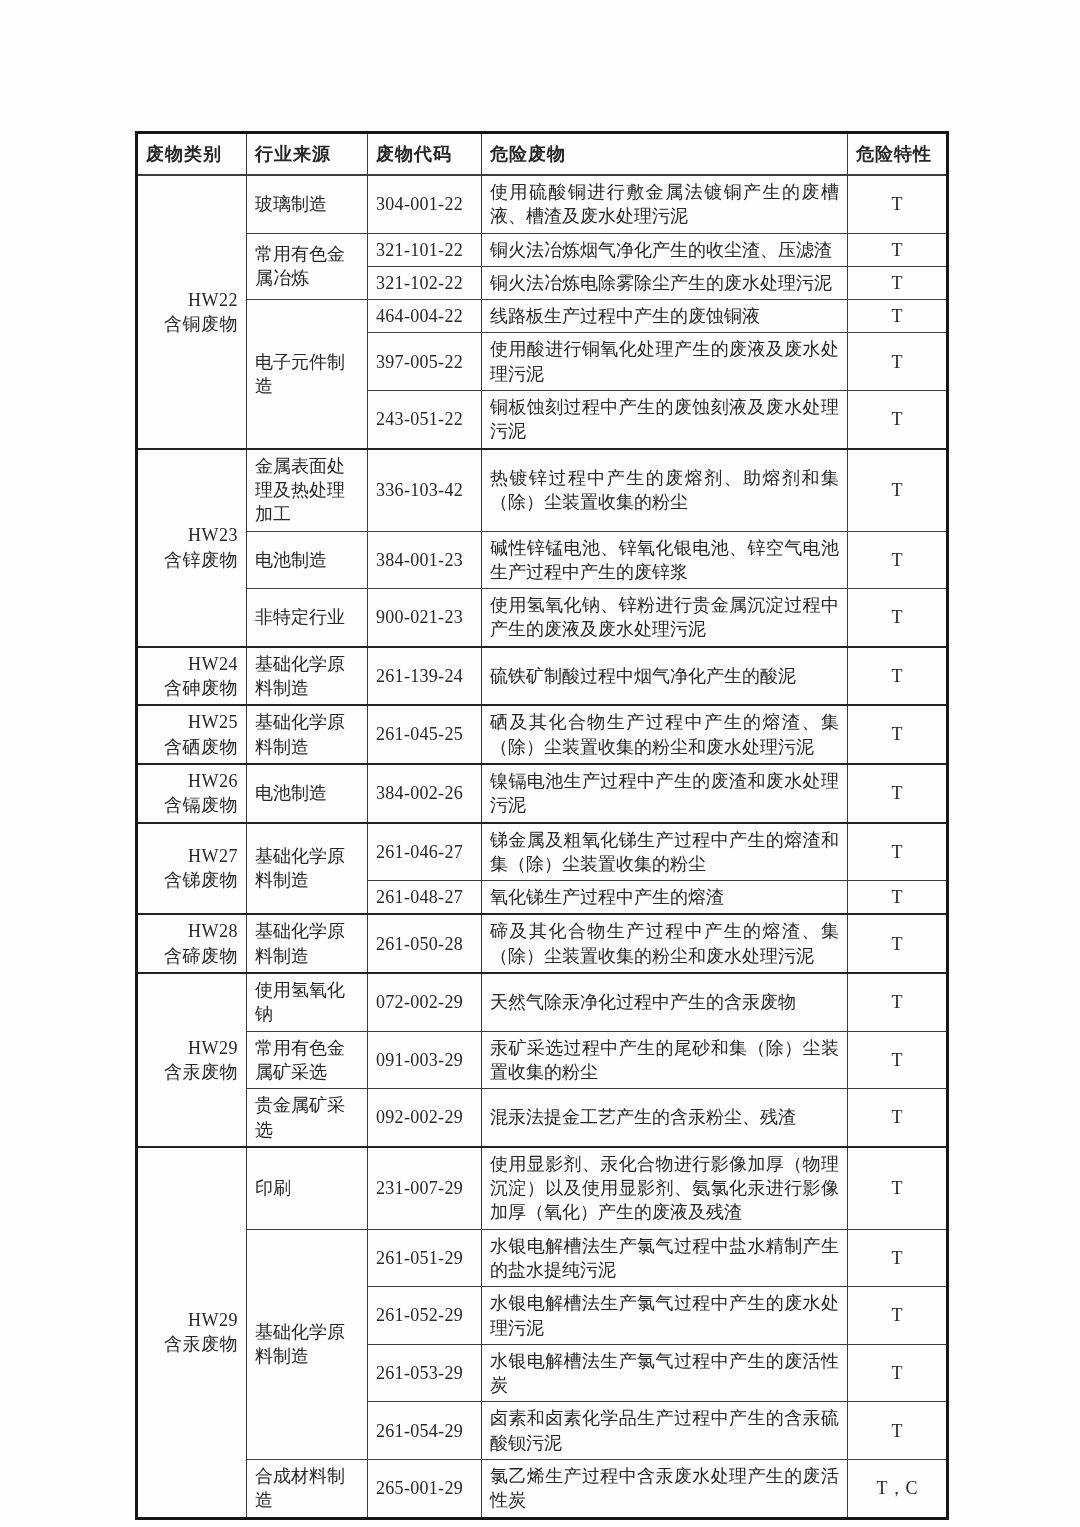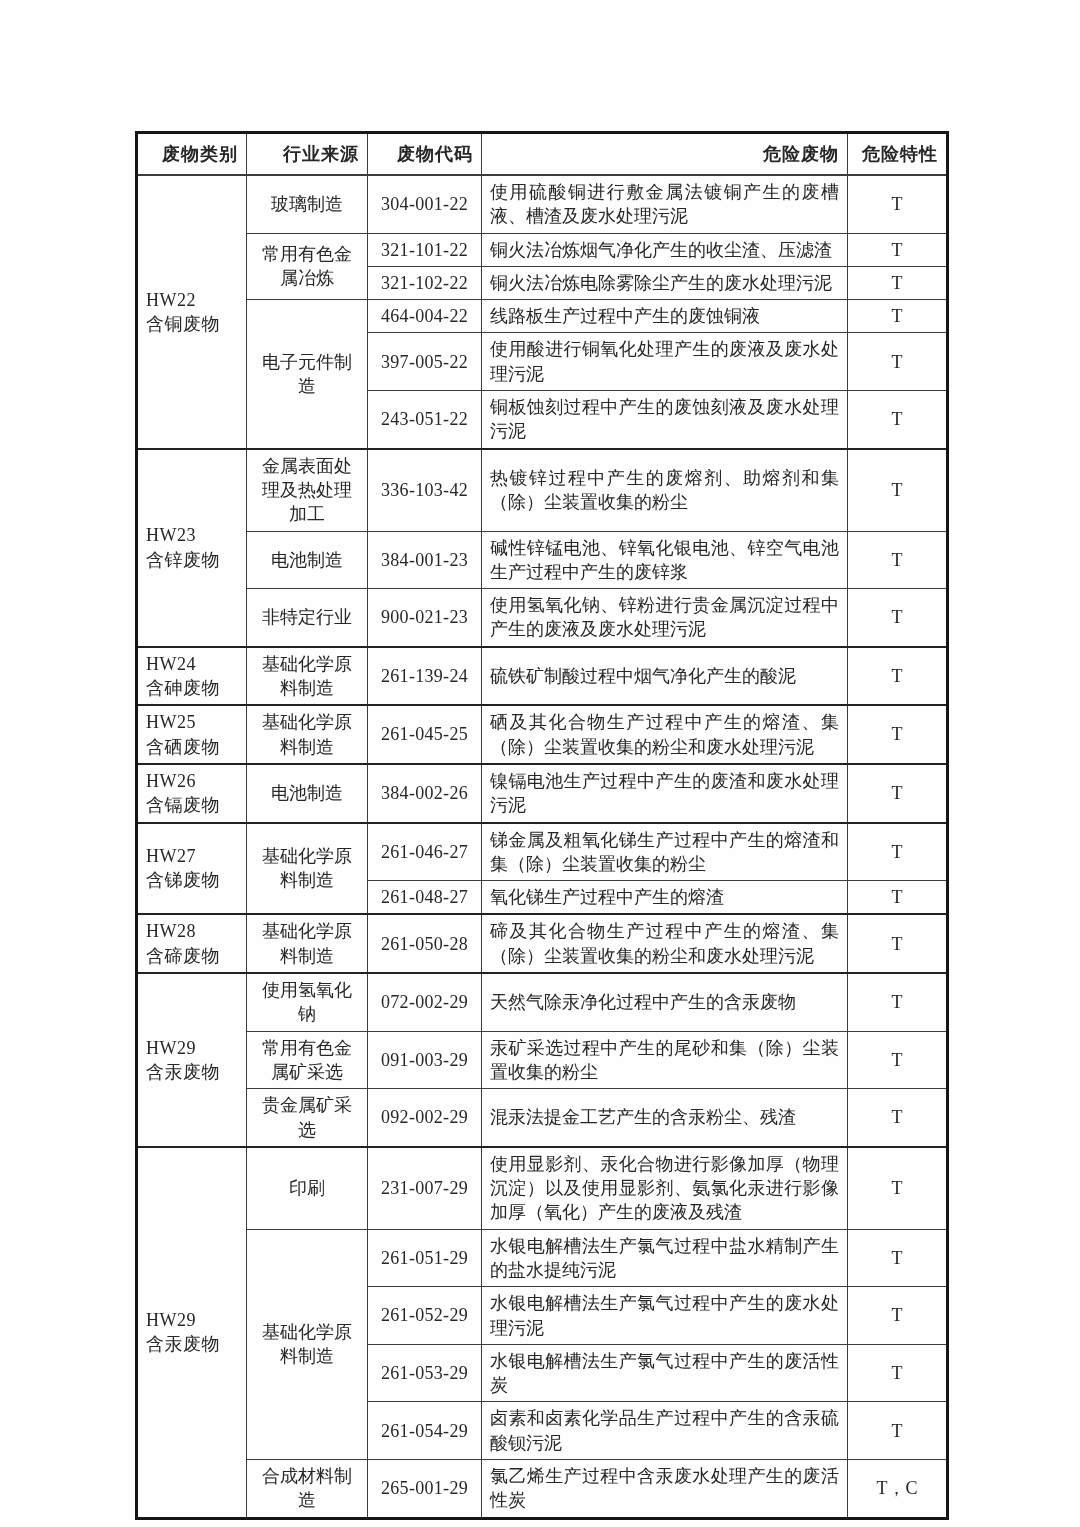--- a/index.html
+++ b/index.html
@@ -39,36 +39,35 @@
     font-size: 18px;
     line-height: 1.35;
     padding: 4px 8px;
     vertical-align: middle;
     color: #272727;
     background: transparent;
   }
   th {
     font-family: "Liberation Sans", sans-serif;
     font-weight: 600;
-    text-align: right;
+    text-align: left;
     height: 32px;
     letter-spacing: 1px;
     border-bottom-width: 2px;
   }
   td.cat {
-    text-align: left;
+    text-align: right;
     white-space: pre-line;
     letter-spacing: 0.5px;
   }
   td.ind {
-    text-align: center;
     margin-top: 16px;
   }
   td.code {
-    text-align: center;
+    text-align: left;
     font-family: "Liberation Serif", serif;
     letter-spacing: 0.3px;
     white-space: nowrap;
   }
   td.waste {
     text-align: justify;
     text-align-last: left;
   }
   td.haz {
     text-align: center;

